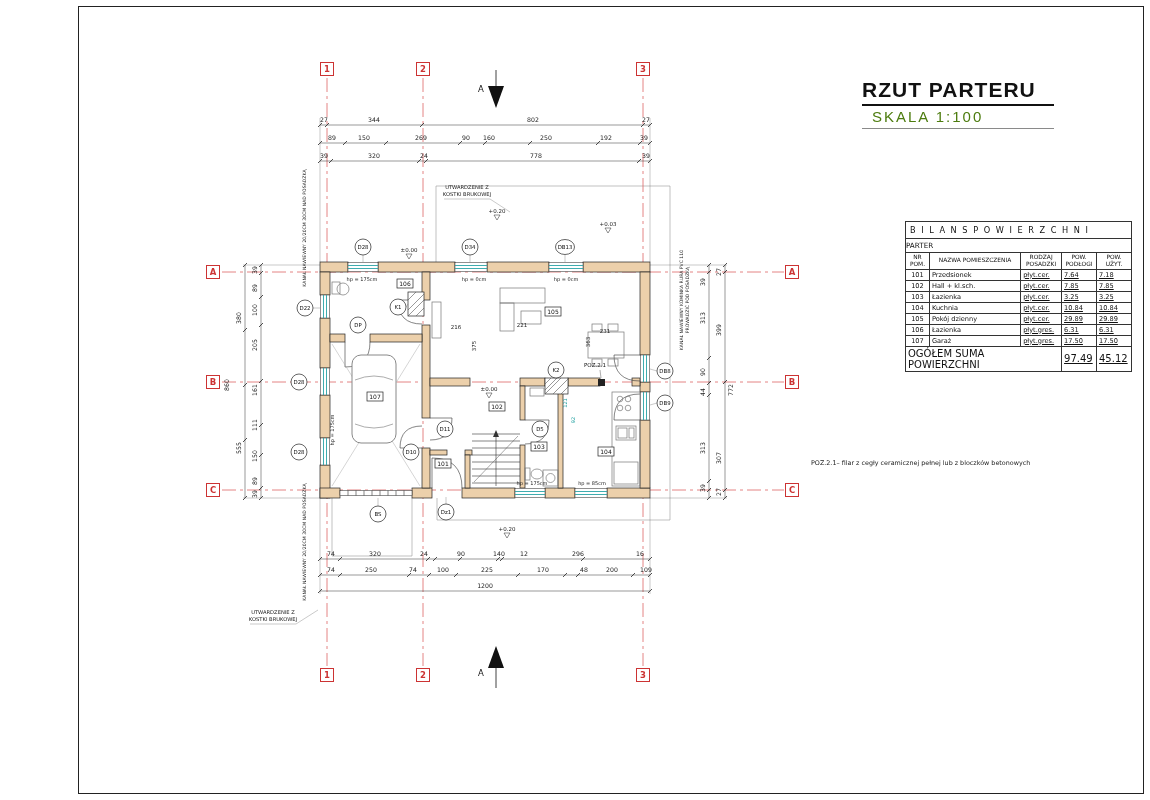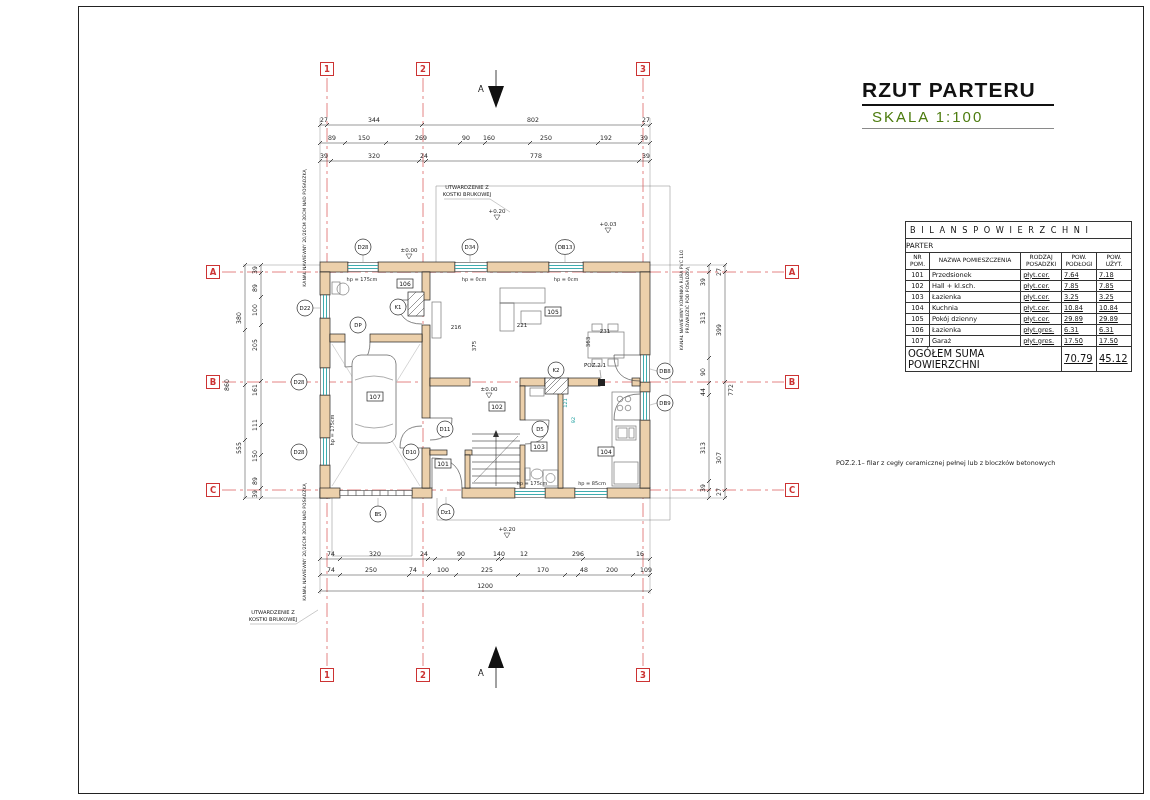--- a/index.html
+++ b/index.html
@@ -18,21 +18,21 @@
   .area-table-wrap td{border:0.6px solid #333;font-size:6.6px;padding:1px 2px;color:#111;
                       font-family:"DejaVu Sans",sans-serif;}
   td.t-title{font-size:8.2px;letter-spacing:1.5px;padding:3px 4px;}
   td.t-floor{font-size:7.2px;padding:2px 0;}
   .t-head td{text-align:center;font-size:5.9px;line-height:1.15;vertical-align:middle;}
   .pre{white-space:pre-line;}
   .c-nr{text-align:center;}
   .c-num{text-decoration:underline;}
   .t-total td{font-size:10px;margin-top:44px;}
   
-  .note{position:absolute;left:836px;top:459px;width:290px;font-size:6.4px;color:#222;
+  .note{position:absolute;left:811px;top:459px;width:290px;font-size:6.4px;color:#222;
         font-family:"DejaVu Sans",sans-serif;}
   
   svg{position:absolute;left:0;top:0;}
   svg text{font-family:"DejaVu Sans",sans-serif;}
   .gm{fill:#fff;stroke:#c33;stroke-width:1;}
   .gmt{fill:#c33;font-size:8.5px;font-weight:bold;text-anchor:middle;}
   .axis{stroke:#d66;stroke-width:0.8;fill:none;}
   .dl{stroke:#333;stroke-width:0.5;fill:none;}
   .tick{stroke:#222;stroke-width:0.8;fill:none;}
   .ext{stroke:#666;stroke-width:0.35;fill:none;}
@@ -629,21 +629,21 @@
           </tr>
       <tr>
             <td class="c-nr">107</td>
             <td>Garaż</td>
             <td class="c-num">płyt.gres.</td>
             <td class="c-num">17.50</td>
             <td class="c-num">17.50</td>
           </tr>
       <tr class="t-total">
         <td colspan="3">OGÓŁEM SUMA POWIERZCHNI</td>
-        <td class="c-num">70.79</td>
+        <td class="c-num">97.49</td>
         <td class="c-num">45.12</td>
       </tr>
     </tbody>
       </table>
   </div>
 
   <div class="note">POZ.2.1– filar z cegły ceramicznej pełnej lub z bloczków betonowych</div>
 </div>
 
 </body></html>

